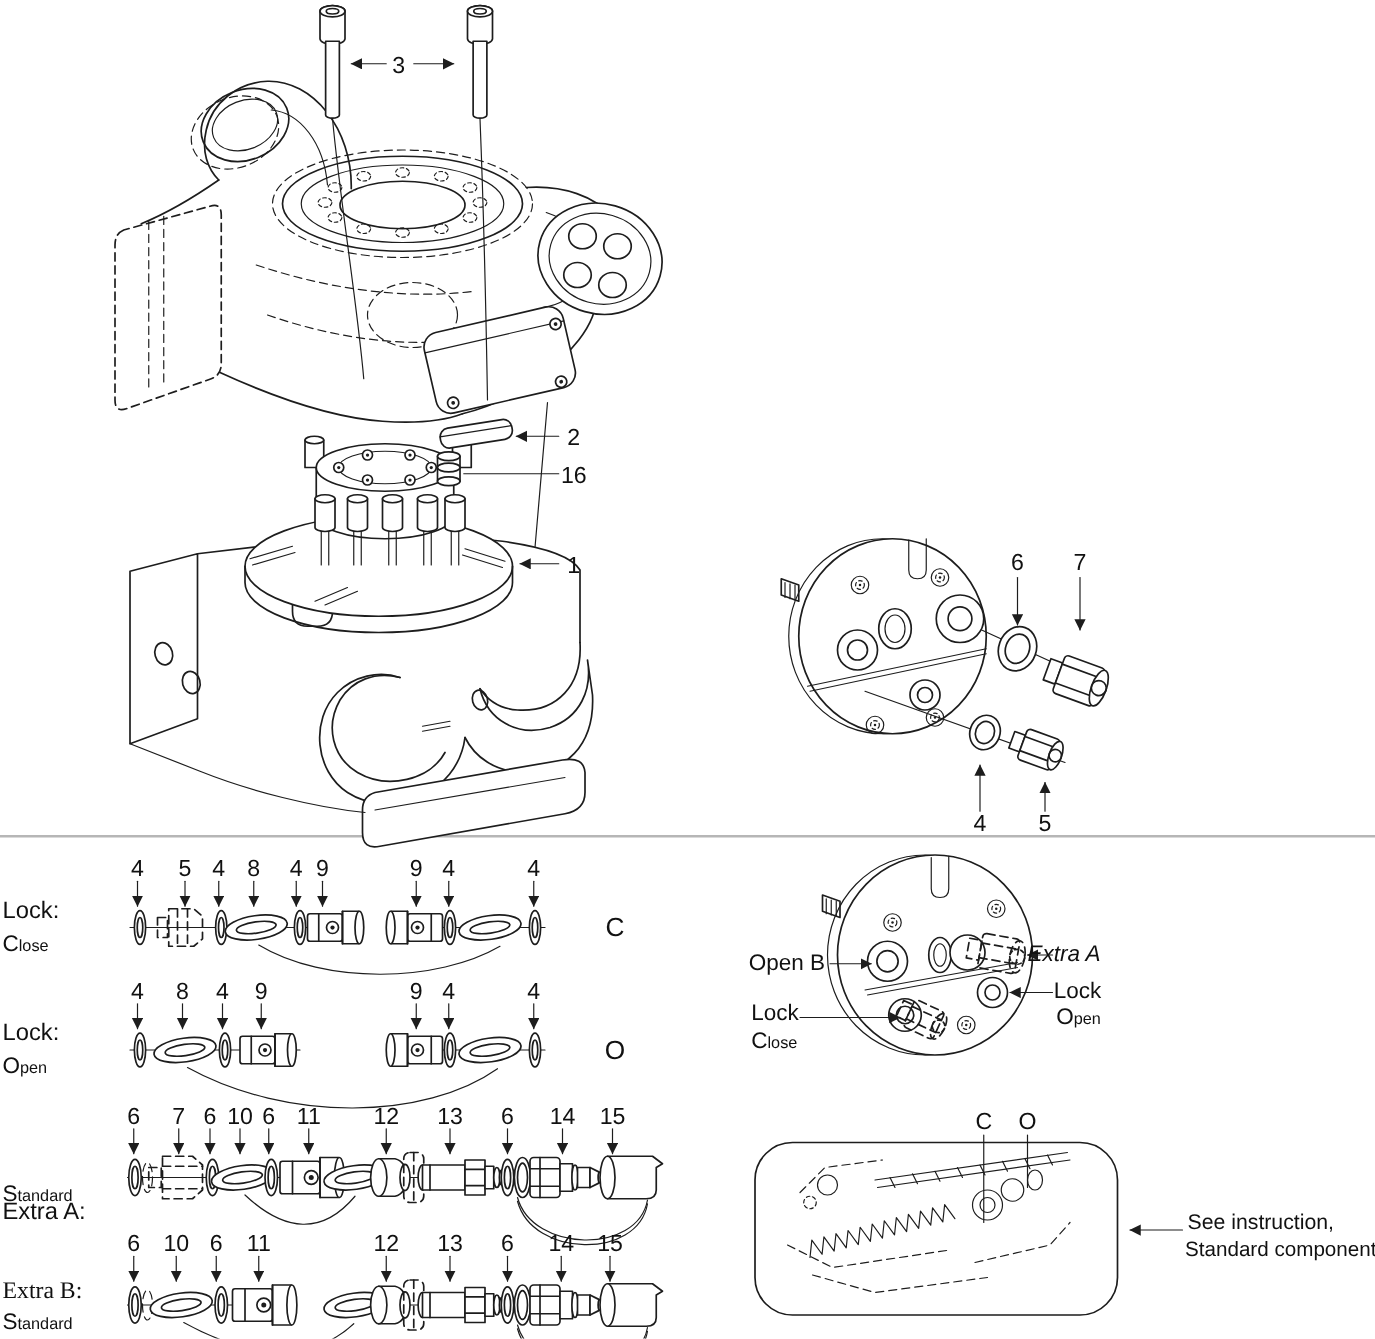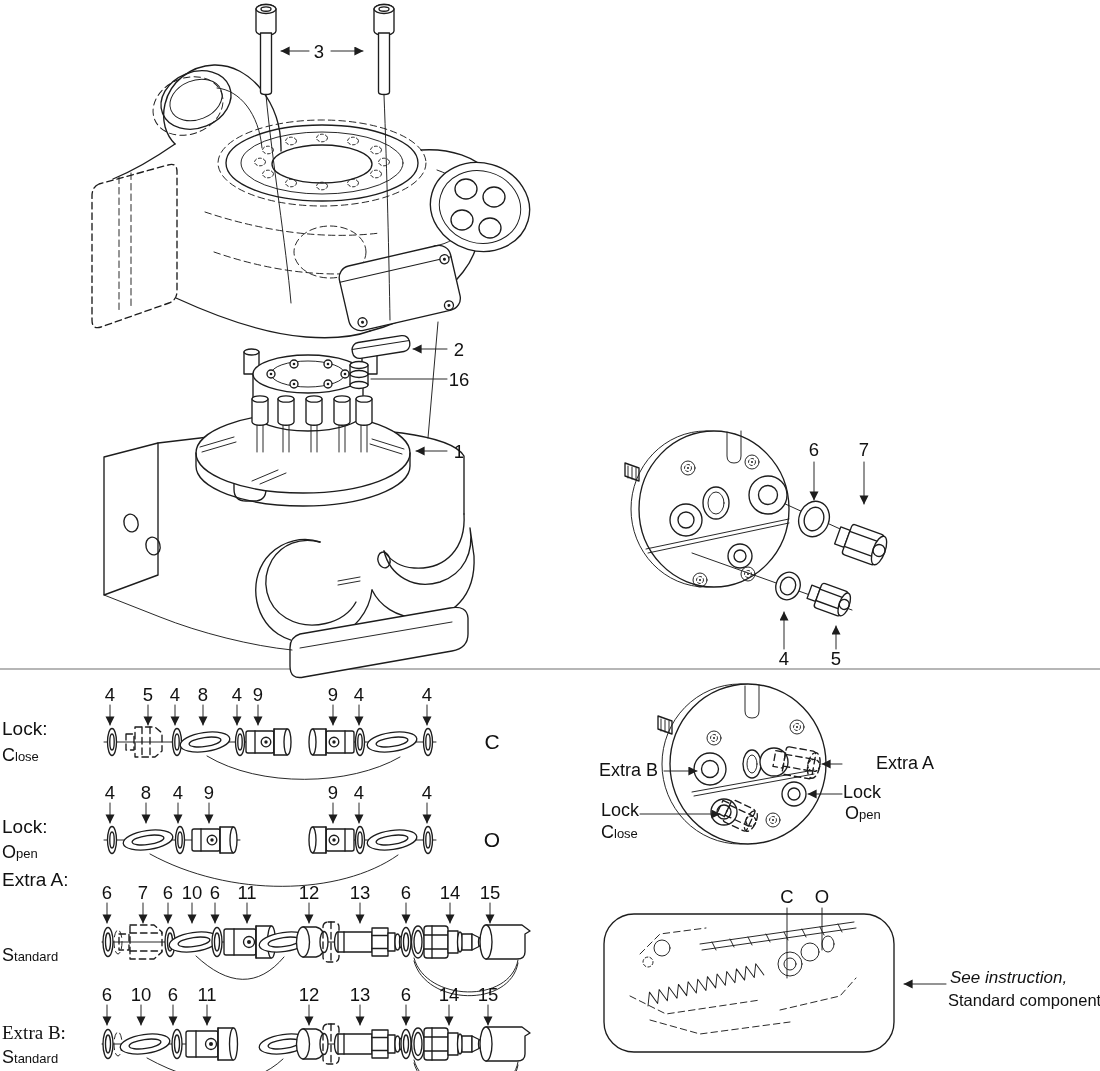--- a/index.html
+++ b/index.html
@@ -13,21 +13,21 @@
   svg .dsm{stroke-dasharray:2.8 2.2;}
   svg .fillb{fill:#1d1d1d;stroke:none;}
   svg text{stroke:none;}
   svg .num{font-family:"Liberation Sans",sans-serif;font-size:18.5px;fill:#111;}
   svg .lt{font-family:"Liberation Sans",sans-serif;font-size:21px;fill:#111;}
   .lbl{position:absolute;white-space:nowrap;line-height:1.05;}
   .t-lg{font-size:19px;}
   .t-md{font-size:18px;}
   .sub{font-size:13px;text-align:right;}
   .sub::first-letter{font-size:18px;}
-  .note1{font-size:17px;font-style:italic;}
+  .note1{font-size:17px;}
   .note2{font-size:16.5px;}
 </style>
 </head>
 <body>
 
 <div class="stage">
 
 <svg width="1100" height="1071" viewBox="0 0 1100 1071">
 <defs>
   <marker id="arr" markerUnits="userSpaceOnUse" markerWidth="10" markerHeight="10" refX="8.6" refY="4.5" orient="auto-start-reverse">
@@ -622,28 +622,28 @@
   <path class="tn" d="M946,984 H904" marker-end="url(#arr)"></path>
 </g>
 </svg>
 
 <div class="lbl t-lg" style="left:2px;top:719px;">Lock:</div>
 <div class="lbl sub" style="left:2px;top:746px;">Close</div>
 
 <div class="lbl t-lg" style="left:2px;top:817px;">Lock:</div>
 <div class="lbl sub" style="left:2px;top:843px;">Open</div>
 
-<div class="lbl t-lg" style="left:2px;top:870px;">Extra A:</div>
+<div class="lbl t-lg" style="left:2px;top:960px;">Extra A:</div>
 <div class="lbl sub" style="left:2px;top:946px;">Standard</div>
 
 <div class="lbl t-lg" style="left:2px;top:1023px;font-family:Liberation Serif, serif;">Extra B:</div>
 <div class="lbl sub" style="left:2px;top:1048px;">Standard</div>
 
-<div class="lbl t-md" style="left:599px;top:761px;">Extra B</div>
-<div class="lbl t-md" style="left:876px;top:754px;">Extra A</div>
+<div class="lbl t-md" style="left:599px;top:761px;">Open B</div>
+<div class="lbl t-md" style="left:822px;top:754px;font-style:italic;">Extra A</div>
 <div class="lbl t-md" style="left:843px;top:783px;">Lock</div>
 <div class="lbl sub" style="left:845px;top:804px;">Open</div>
 <div class="lbl t-md" style="left:601px;top:801px;">Lock</div>
 <div class="lbl sub" style="left:601px;top:823px;">Close</div>
 
 <div class="lbl note1" style="left:950px;top:969px;">See instruction,</div>
 <div class="lbl note2" style="left:948px;top:992px;">Standard components</div>
 
 </div>
 

